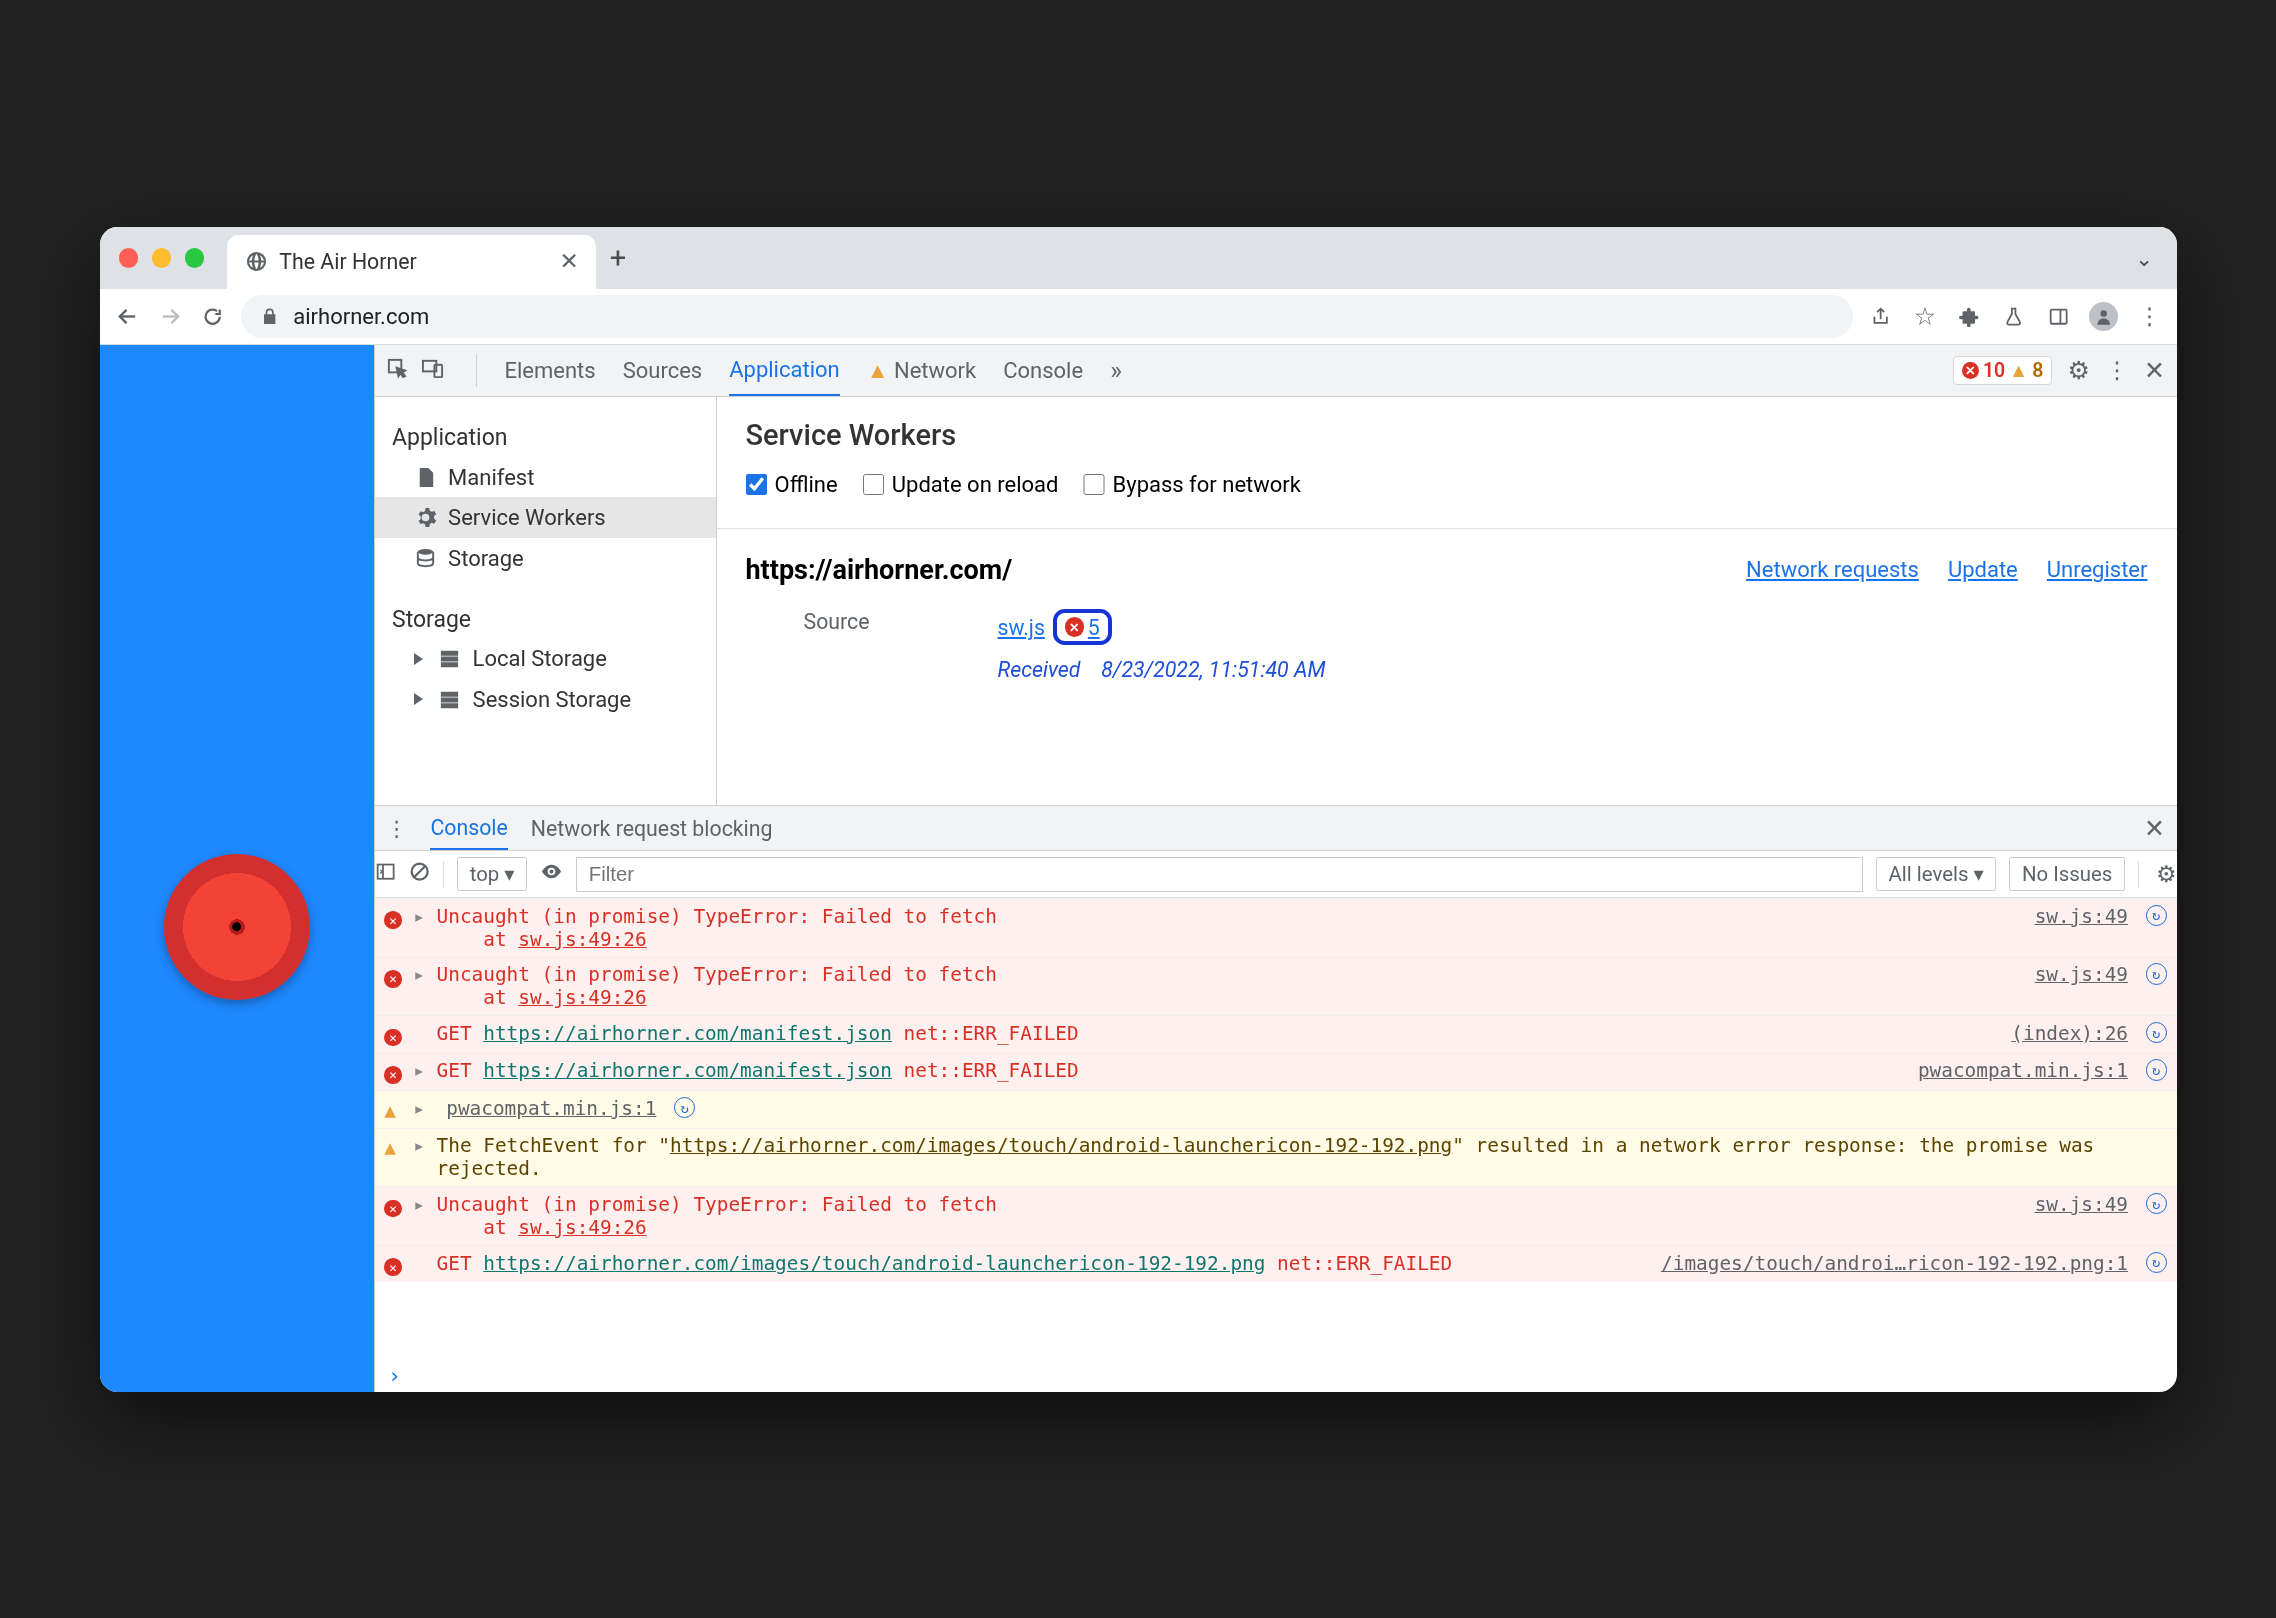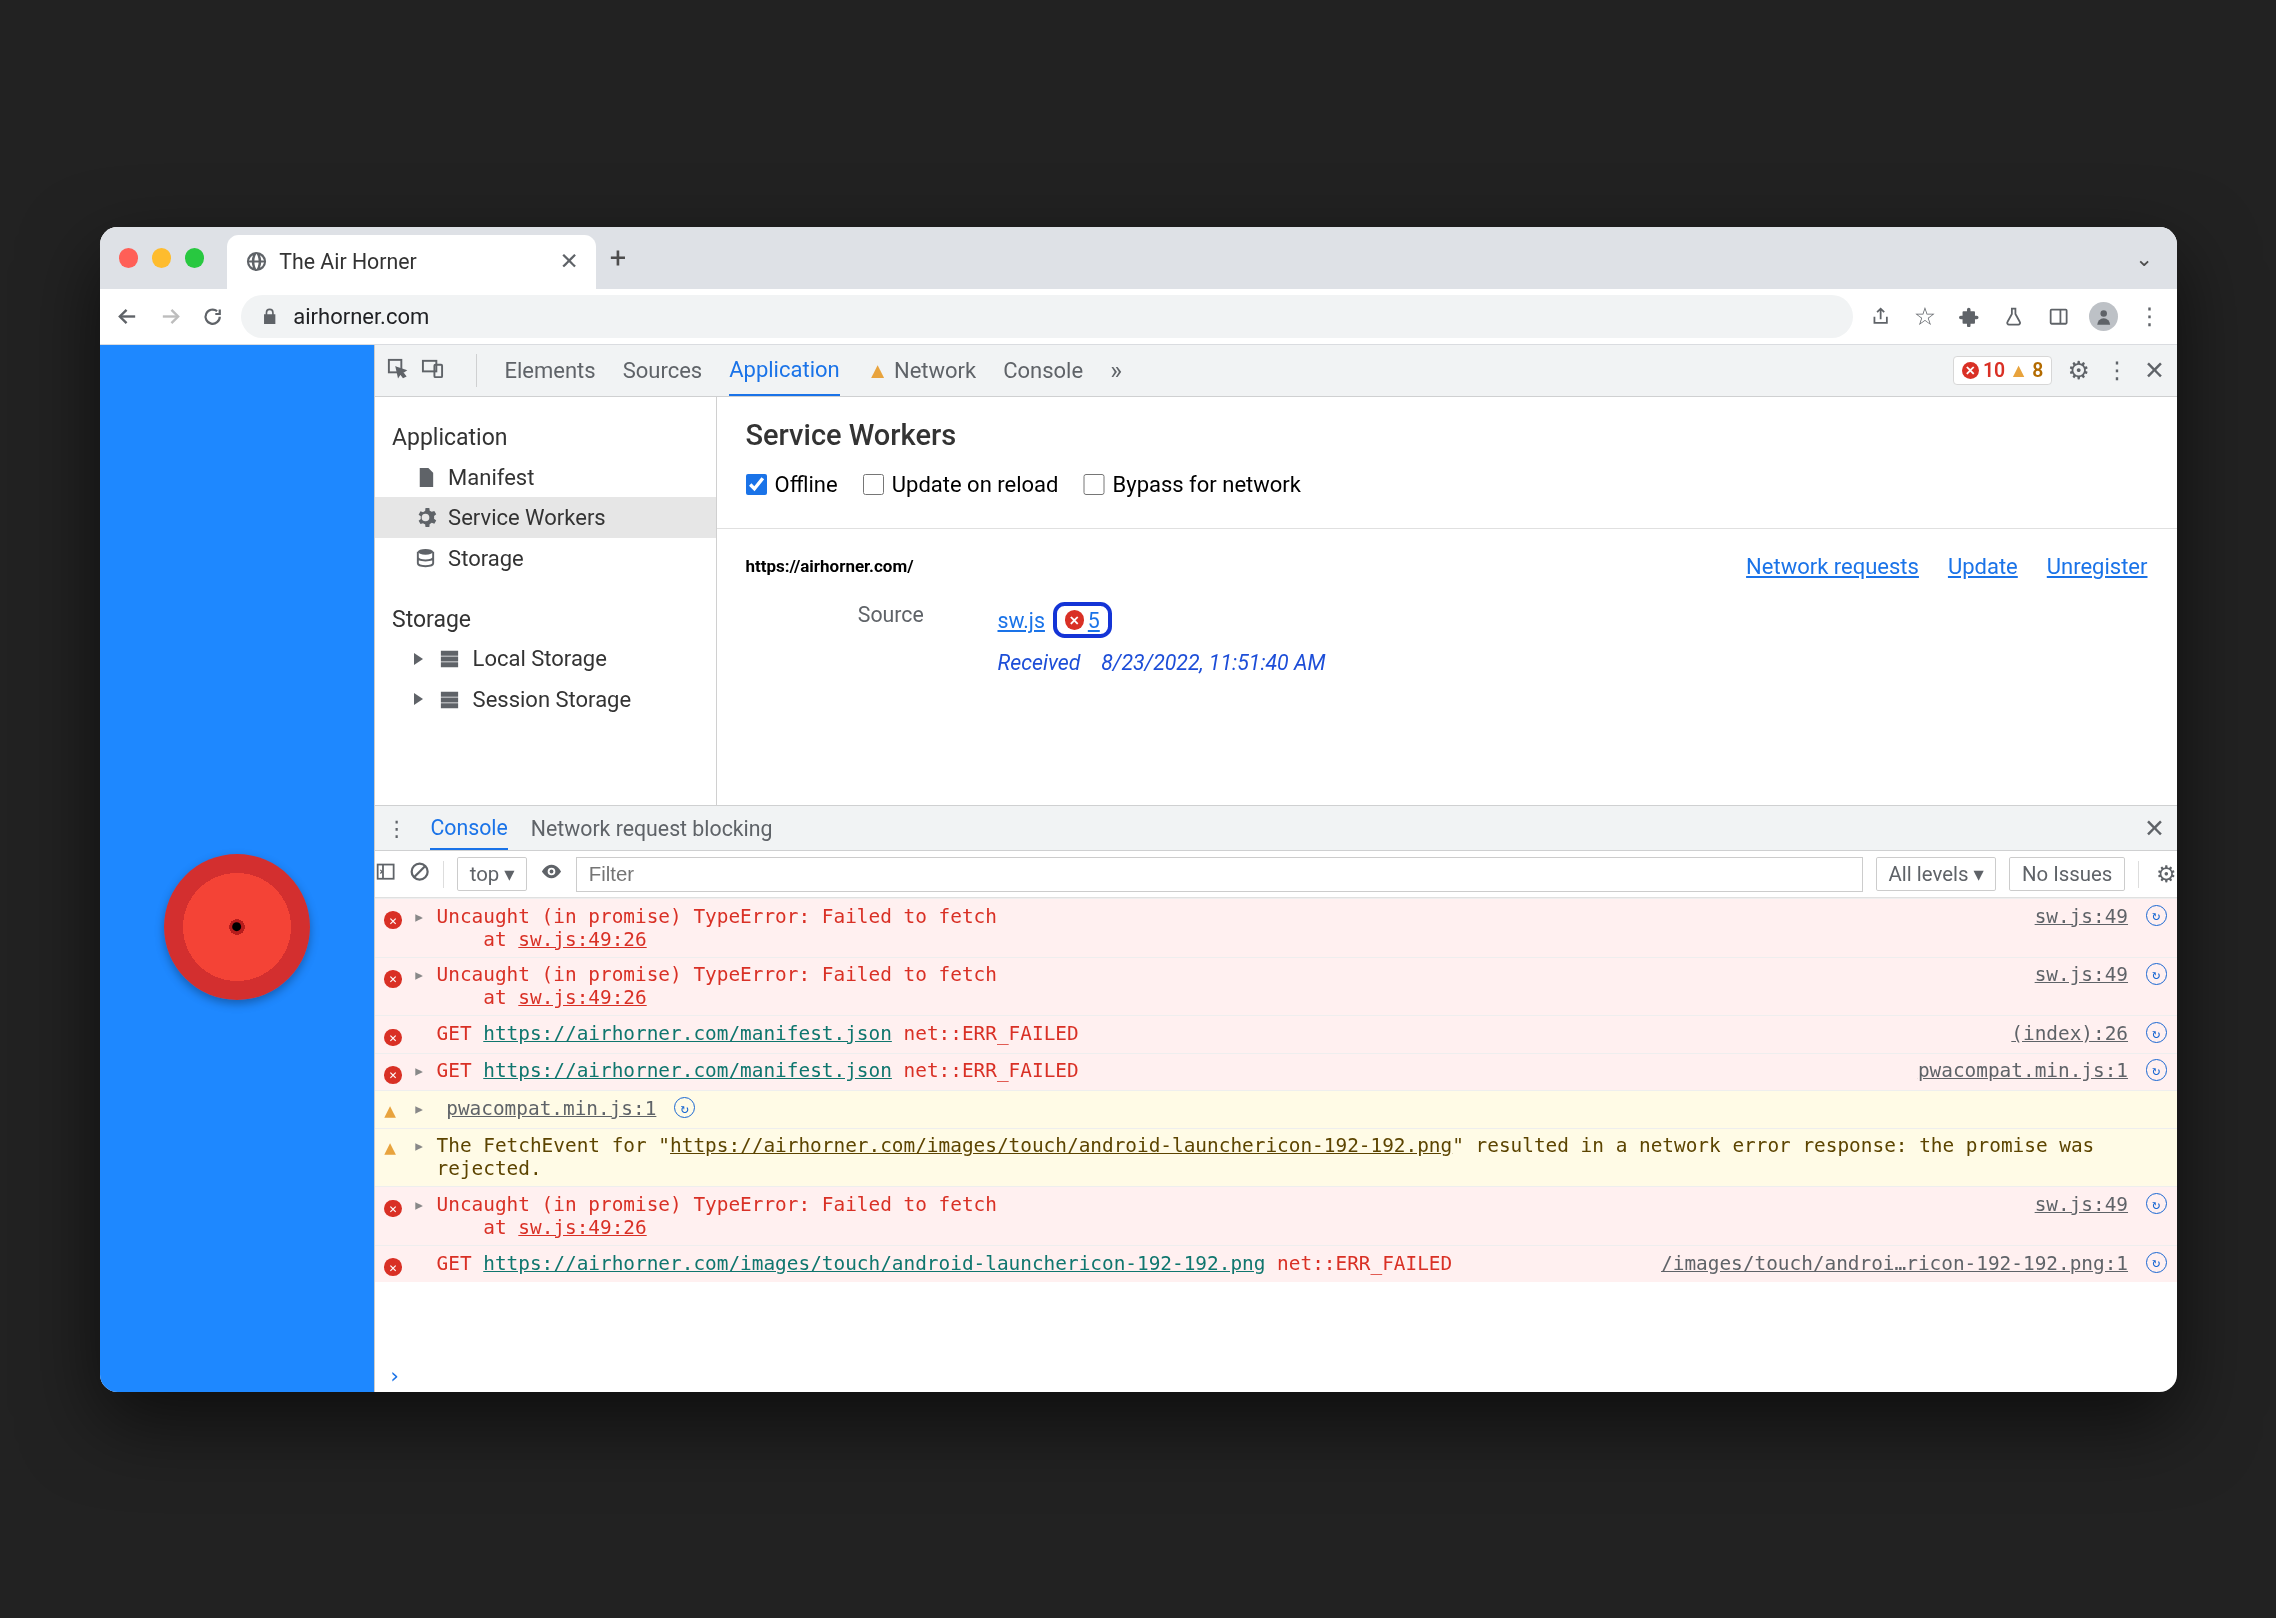--- a/index.html
+++ b/index.html
@@ -106,25 +106,25 @@
   .app-side .item{padding:7.8px 17.5px 7.8px 39px;display:flex;align-items:center;gap:11.6px;}
   .app-side .item.sel{background:#e6e6e6;}
   .app-side .tri{display:inline-block;width:0;height:0;border-top:6.8px solid transparent;border-bottom:6.8px solid transparent;border-left:9.7px solid #5f6368;margin-right:3.9px;}
   .app-side svg{width:23px;height:23px;fill:#5f6368;}
   .app-main{flex:1;padding:21.3px 29px;overflow:auto;font-size:22px;display:flex;flex-direction:column;}
   .app-main h1{font-size:29px;font-weight:500;color:#333;margin-bottom:19.4px;}
   .checks{display:flex;gap:25px;align-items:flex-end;margin-bottom:31px;}
   .checks label{display:flex;align-items:center;gap:7.8px;font-size:22px;}
   .checks input{width:21.3px;height:21.3px;accent-color:#1a73e8;}
   .origin-row{display:flex;justify-content:space-between;align-items:center;margin-bottom:23px;}
-  .origin-row b{font-size:17px;}
+  .origin-row b{font-size:27px;}
   .links{display:flex;gap:29px;}
   .links a{color:#1a73e8;text-decoration:underline;font-size:22px;}
   .kv{display:grid;grid-template-columns:194px 1fr;row-gap:11.6px;font-size:21.3px;color:#5f6368;margin-left:58px;}
-  .kv .k{text-align:center;padding-right:19.4px;}
+  .kv .k{text-align:left;padding-right:19.4px;}
   .kv .v{color:#202124;display:flex;align-items:center;gap:7.8px;}
   .swlink{color:#1a73e8;text-decoration:underline;}
   .hl{display:inline-flex;align-items:center;gap:3.9px;border:4.9px solid #1434d6;border-radius:11.6px;padding:1.9px 7.8px;}
   .hl .circ{width:19.4px;height:19.4px;}
   .hl a{color:#1a73e8;text-decoration:underline;font-size:21.3px;}
   
   .drawer{border-top:1px solid #cfd0d1;display:flex;flex-direction:column;min-height:0;}
   .drawer-tabs{height:45px;background:#f1f3f4;display:flex;align-items:center;padding:0 11.6px;gap:23px;font-size:21.3px;color:#5f6368;border-bottom:1px solid #cfd0d1;}
   .drawer-tabs .dtab.active{color:#1a73e8;border-bottom:2.9px solid #1a73e8;height:100%;display:flex;align-items:center;}
   .drawer-tabs .dx{margin-left:auto;font-size:25px;}

